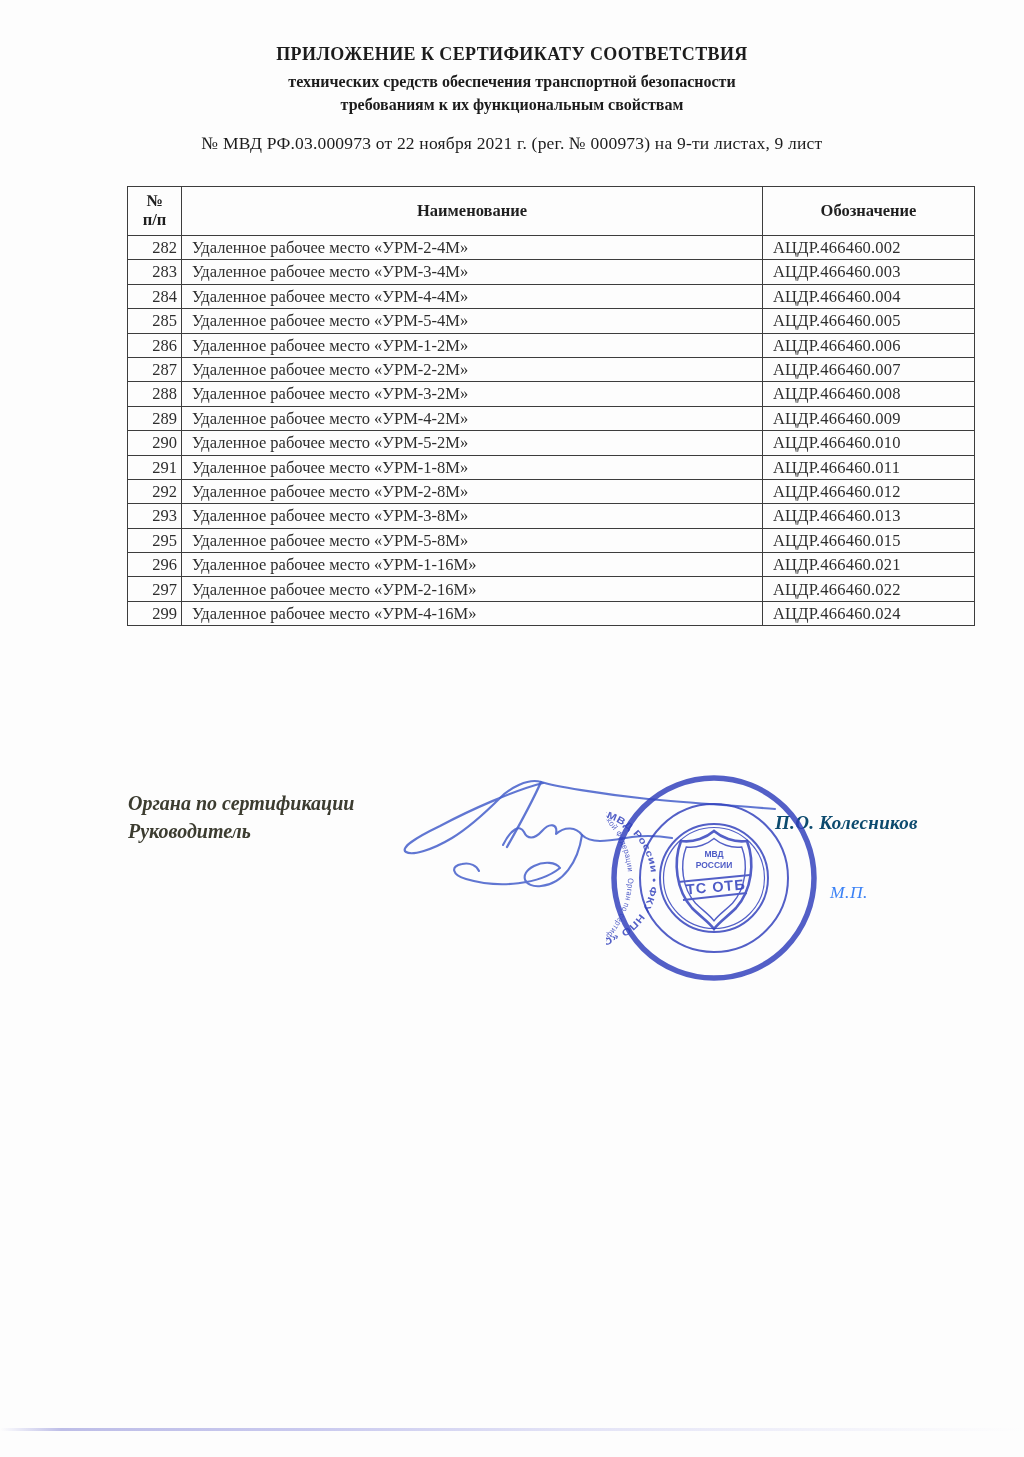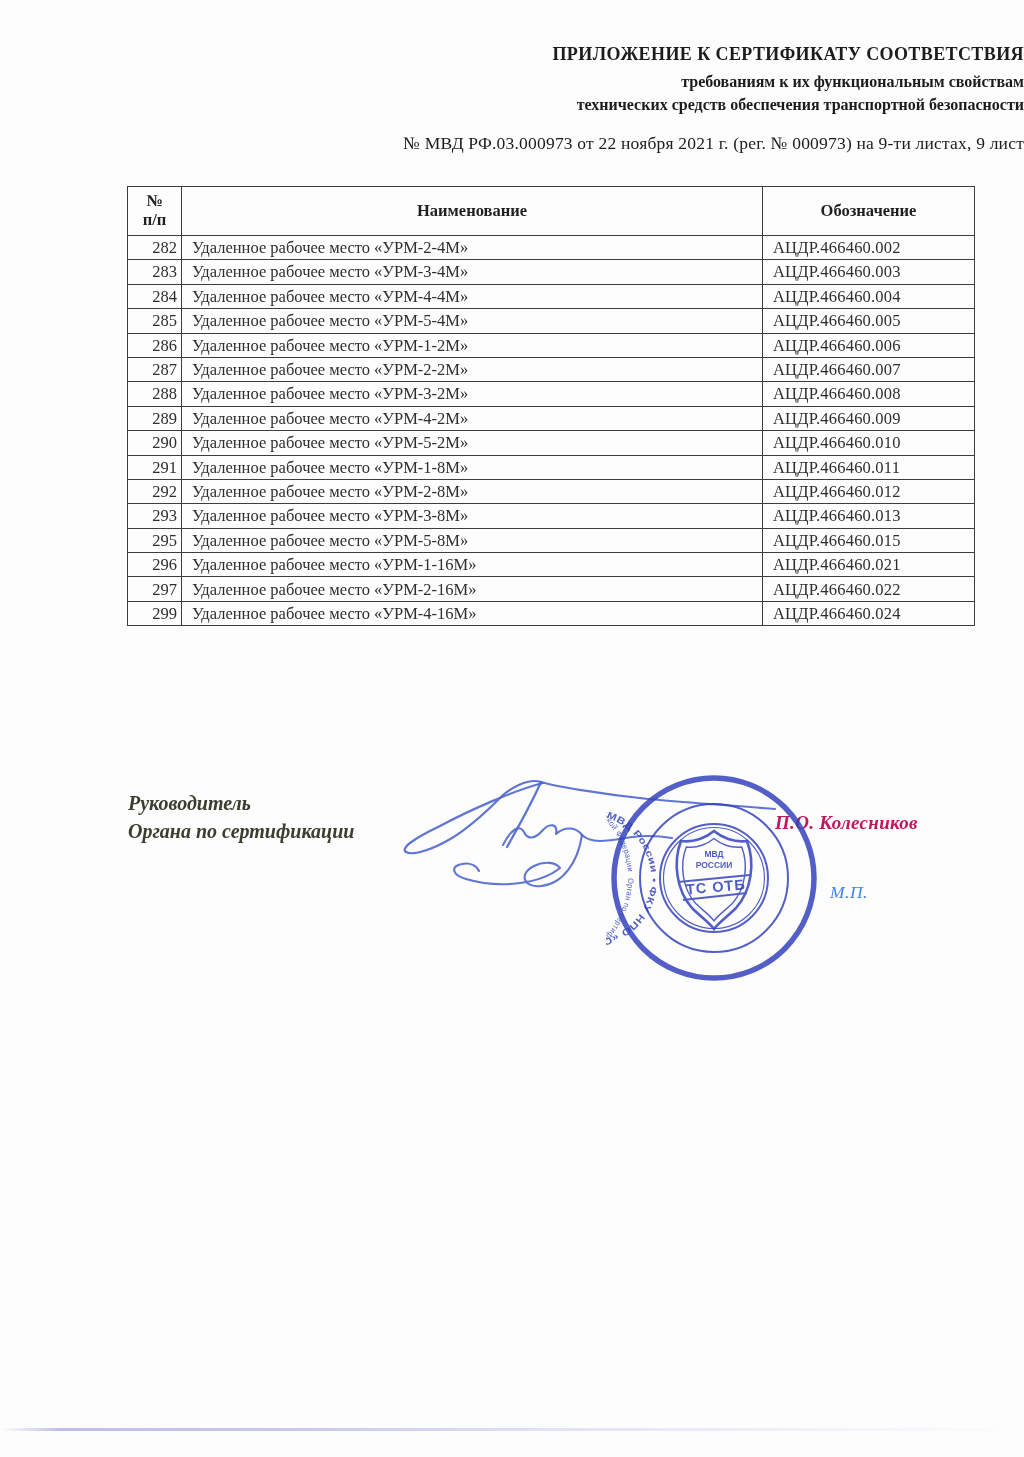--- a/index.html
+++ b/index.html
@@ -2,21 +2,21 @@
 <html><head>
 <meta charset="utf-8">
 <style>
   html,body{margin:0;padding:0;background:#fdfdfd;}
   .page{
     position:relative;width:1024px;height:1457px;margin:0 auto;
     background:#fdfdfd;overflow:hidden;
     font-family:"Liberation Serif",serif;color:#222;
   }
   
-  .doc-header{position:absolute;top:44px;left:0;width:100%;text-align:right;color:#1c1c1c;}
+  .doc-header{position:absolute;top:44px;left:0;width:100%;text-align:center;color:#1c1c1c;}
   .title1{font-size:18px;font-weight:bold;letter-spacing:.4px;margin-bottom:5px;}
   .title2{font-size:16px;font-weight:bold;line-height:23px;}
   .regline{font-size:17.5px;font-weight:normal;margin-top:17px;letter-spacing:.2px;}
   
   .doc-table{
     position:absolute;left:127px;top:186px;width:832px;
     border-collapse:collapse;table-layout:fixed;color:#2e2e2e;
   }
   .doc-table th,.doc-table td{border:1.6px solid #3d3d3d;}
   .doc-table th{font-size:16.5px;font-weight:bold;text-align:center;color:#1f1f1f;padding:3px 2px;height:42px;vertical-align:middle;line-height:1.15;}
@@ -27,21 +27,21 @@
   .cell-num{text-align:right;}
   .cell-name{padding-left:10px !important;}
   .cell-designation{padding-left:10px !important;letter-spacing:.2px;}
   
   .role-block{
     position:absolute;left:128px;top:789px;
     font-size:20px;font-weight:bold;font-style:italic;color:#3c3c30;line-height:28px;
   }
   .signer-name{
     position:absolute;left:775px;top:812px;
-    font-size:19px;font-weight:bold;font-style:italic;color:#be185d;letter-spacing:.3px;
+    font-size:19px;font-weight:bold;font-style:italic;color:#0c4a6e;letter-spacing:.3px;
   }
   .seal-mark{
     position:absolute;left:830px;top:882px;
     font-size:17.5px;font-style:italic;color:#3b82f6;letter-spacing:.5px;
   }
   .signature-svg{position:absolute;left:395px;top:763px;pointer-events:none;}
   .stamp-svg{position:absolute;left:606px;top:770px;pointer-events:none;}
   
   .scan-artifact{
     position:absolute;left:0;top:1428px;width:1024px;height:3px;border-radius:2px;
@@ -54,22 +54,22 @@
       rgba(162,162,230,0) 100%);
   }
 </style>
 </head>
 <body>
 
 <div class="page">
 
   <div class="doc-header">
     <div class="title1">ПРИЛОЖЕНИЕ К СЕРТИФИКАТУ СООТВЕТСТВИЯ</div>
+    <div class="title2">технических средств обеспечения транспортной безопасности</div>
     <div class="title2">требованиям к их функциональным свойствам</div>
-    <div class="title2">технических средств обеспечения транспортной безопасности</div>
     <div class="regline">№ МВД РФ.03.000973 от 22 ноября 2021 г. (рег. № 000973) на 9-ти листах, 9 лист</div>
   </div>
 
   <table class="doc-table">
     <thead>
       <tr>
         <th class="col-num">
           <span style="display:block">№</span>
           <span style="display:block">п/п</span>
         </th>
@@ -155,22 +155,22 @@
         </tr>
         <tr>
           <td class="cell-num">299</td>
           <td class="cell-name">Удаленное рабочее место «УРМ-4-16М»</td>
           <td class="cell-designation">АЦДР.466460.024</td>
         </tr>
       </tbody>
   </table>
 
   <div class="role-block">
+    <div>Органа по сертификации</div>
     <div>Руководитель</div>
-    <div>Органа по сертификации</div>
   </div>
 
   <div class="signer-name">П.О. Колесников</div>
   <div class="seal-mark">М.П.</div>
 
   <svg class="signature-svg" width="400" height="195" viewBox="395 763 400 195">
     <g fill="none" stroke="#4a63cc" stroke-opacity="0.88" stroke-linecap="round" stroke-linejoin="round">
       <path stroke-width="2.2" d="M 543,783 C 515,790 470,810 440,826 C 415,838 400,848 406,852 C 412,856 432,850 452,838 C 470,827 486,812 500,798"></path>
       <path stroke-width="2.1" d="M 500,798 C 510,788 528,778 541,782 C 554,786 600,794 648,799 C 690,803 740,806 775,809"></path>
       <path stroke-width="2.3" d="M 541,782 C 533,800 520,824 507,847"></path>

